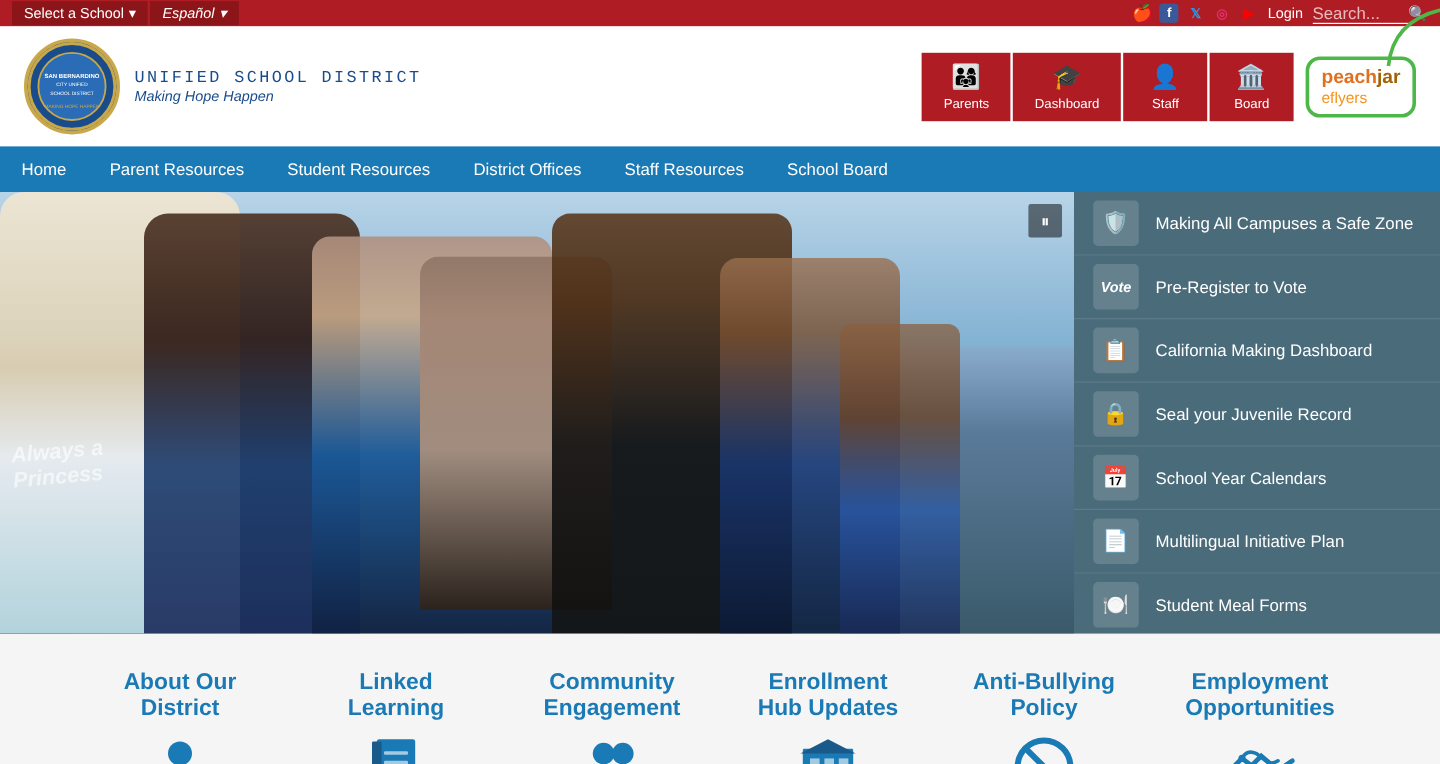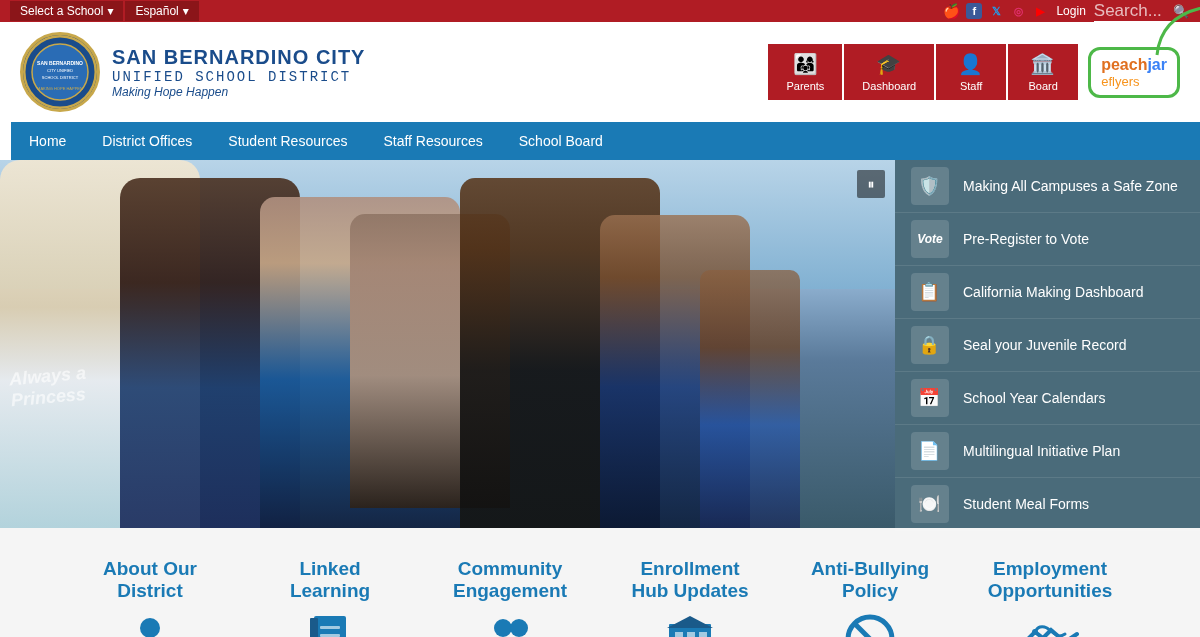--- a/index.html
+++ b/index.html
@@ -21,33 +21,33 @@
       background: #8b1519;
       padding: 3px 10px;
       cursor: pointer;
       display: flex; align-items: flex-start; gap: 4px;
     }
     .top-bar-left .espanol {
       background: #8b1519;
       padding: 3px 10px;
       margin-left: 2px;
       cursor: pointer;
-      display: flex; align-items: flex-start; gap: 4px;
+      display: flex; align-items: flex-start; gap: 4px; font-style: italic;
     }
     .top-bar-right { display: flex; align-items: center; gap: 8px; }
     .top-bar-right .social-icons { display: flex; gap: 6px; align-items: center; }
     .top-bar-right .login-link { cursor: pointer; }
     .search-bar-top { display: flex; align-items: center; }
     .search-bar-top input {
       background: transparent;
       border: none;
       border-bottom: 1px solid #fff;
       color: #fef9c3;
       outline: none;
-      font-size: 17px;
+      font-size: 14px;
       width: 80px;
     }
     .search-bar-top input::placeholder { color: rgba(255,255,255,0.7); }
     .search-icon-btn { background: none; border: none; color: #fff; cursor: pointer; font-size: 13px; }
 
     
     .header {
       display: flex;
       align-items: center;
       justify-content: space-between;
@@ -91,21 +91,20 @@
     }
     .peachjar-top { color: #b01c24; }
     .peachjar-bottom { color: #f7941d; }
 
     
     .nav-bar {
       background: #1a7ab5;
       display: flex;
       align-items: flex-end;
       height: 38px;
-      margin-left: 11px;
     }
     .nav-bar a {
       color: #fff;
       text-decoration: none;
       padding: 0 18px;
       font-size: 14px;
       height: 100%;
       display: flex; align-items: center;
       cursor: pointer;
     }
@@ -235,21 +234,20 @@
       <svg width="74" height="74" viewBox="0 0 74 74">
         <circle cx="37" cy="37" r="36" fill="#1a4c8b" stroke="#c8a84b" stroke-width="3"></circle>
         <circle cx="37" cy="37" r="28" fill="#2a6cb5" stroke="#c8a84b" stroke-width="1.5"></circle>
         <text x="37" y="30" text-anchor="middle" fill="#fff" font-size="5" font-weight="bold">SAN BERNARDINO</text>
         <text x="37" y="37" text-anchor="middle" fill="#fff" font-size="4">CITY UNIFIED</text>
         <text x="37" y="44" text-anchor="middle" fill="#fff" font-size="4">SCHOOL DISTRICT</text>
         <text x="37" y="55" text-anchor="middle" fill="#c8a84b" font-size="4">MAKING HOPE HAPPEN</text>
       </svg>
     </div>
     <div class="district-name">
-      <h1>SAN BERNARDINO CITY</h1>
       <h2>UNIFIED SCHOOL DISTRICT</h2>
       <div class="tagline">Making Hope Happen</div>
     </div>
   </div>
   <div class="header-right">
     <div class="quick-links">
       <button class="quick-link-btn">
         <span class="ql-icon">👨‍👩‍👧</span>
         <span>Parents</span>
       </button>
@@ -261,37 +259,38 @@
         <span class="ql-icon">👤</span>
         <span>Staff</span>
       </button>
       <button class="quick-link-btn">
         <span class="ql-icon">🏛️</span>
         <span>Board</span>
       </button>
     </div>
     <div class="peachjar-btn" style="position:relative;">
       <div>
-        <div class="peachjar-top" style="font-size:16px;font-weight:bold;color:#e07020;">peach<span style="color:#3b82f6">jar</span></div>
+        <div class="peachjar-top" style="font-size:16px;font-weight:bold;color:#e07020;">peach<span style="color:#a16207">jar</span></div>
         <div class="peachjar-bottom" style="font-size:13px;font-weight:normal;color:#f7941d;">eflyers</div>
       </div>
 
       <svg style="position:absolute;top:-55px;right:-65px;width:90px;height:65px;pointer-events:none;" viewBox="0 0 90 65">
         <path d="M 5 60 Q 10 10 80 10" stroke="#4db848" stroke-width="3" fill="none"></path>
         <polygon points="80,5 85,15 75,15" fill="#4db848"></polygon>
       </svg>
 
     </div>
   </div>
 </div>
 
 <nav class="nav-bar">
   <a>Home</a>
+  <a>Parent Resources</a>
+  <a>Student Resources</a>
   <a>District Offices</a>
-  <a>Student Resources</a>
   <a>Staff Resources</a>
   <a>School Board</a>
 </nav>
 
 <div class="hero-area">
   <div class="hero-image">
 
     <div style="width:100%;height:100%;position:relative;overflow:hidden;">
 
       <div style="position:absolute;top:0;left:0;right:0;height:40%;background:linear-gradient(180deg,#b8d4e8,#7aaccf);"></div>

